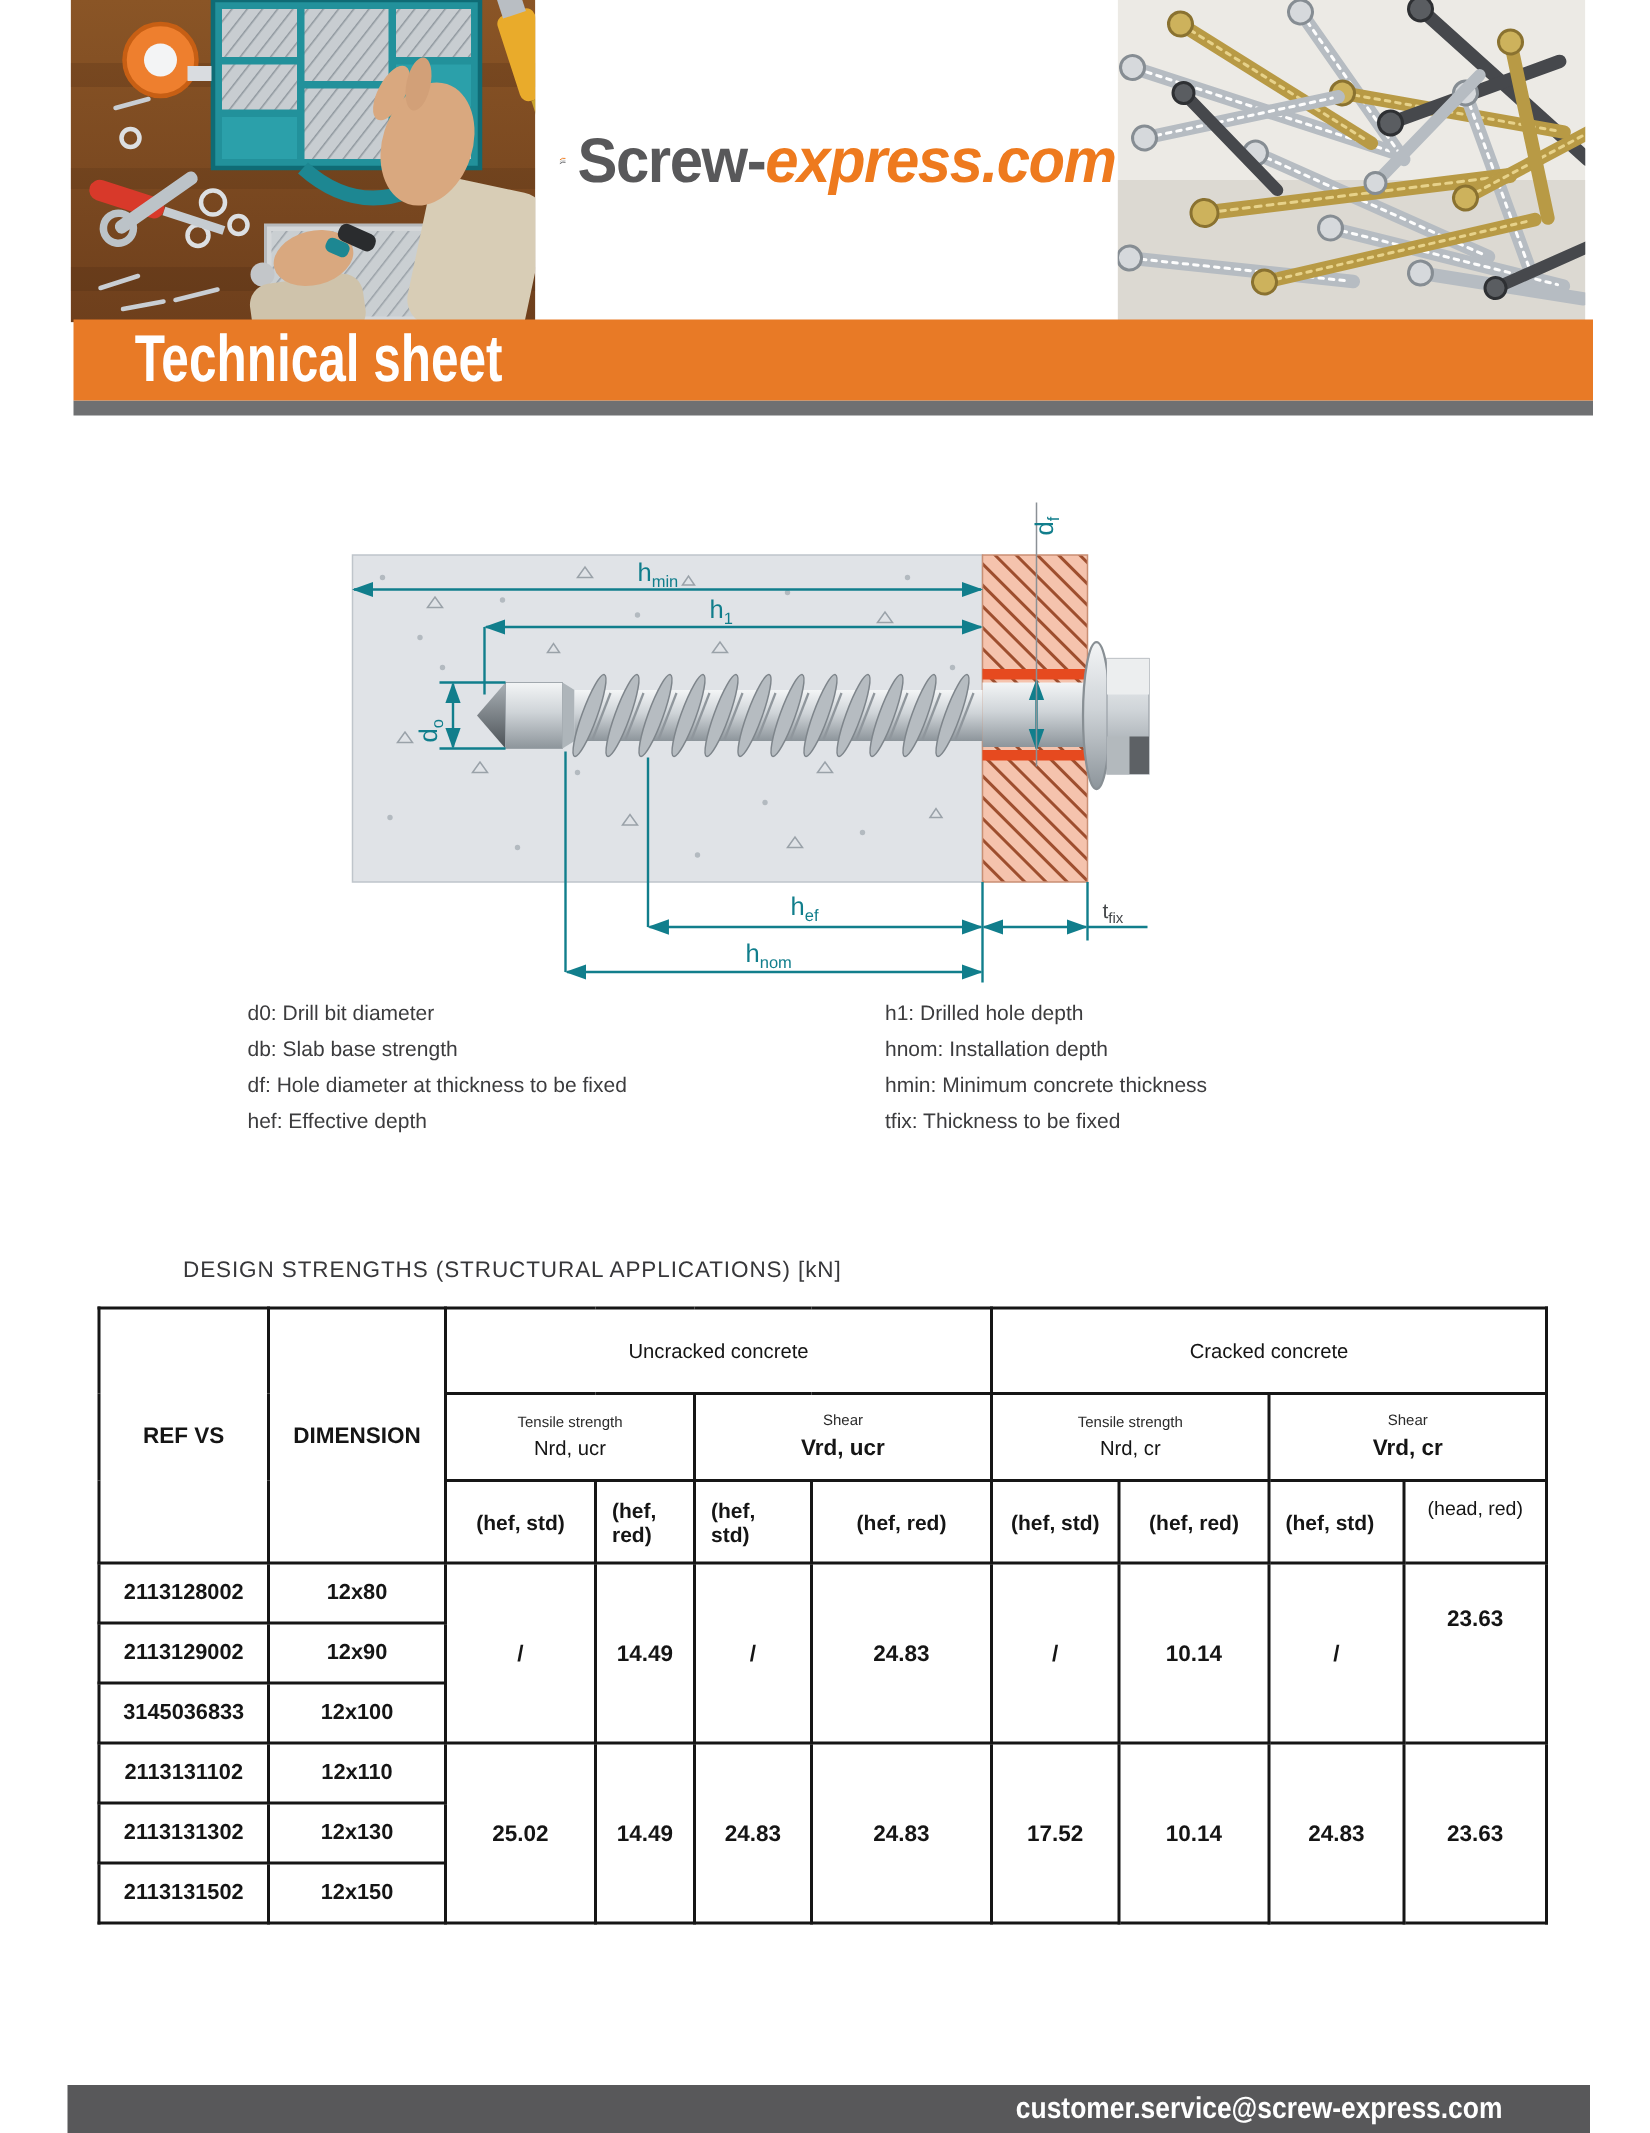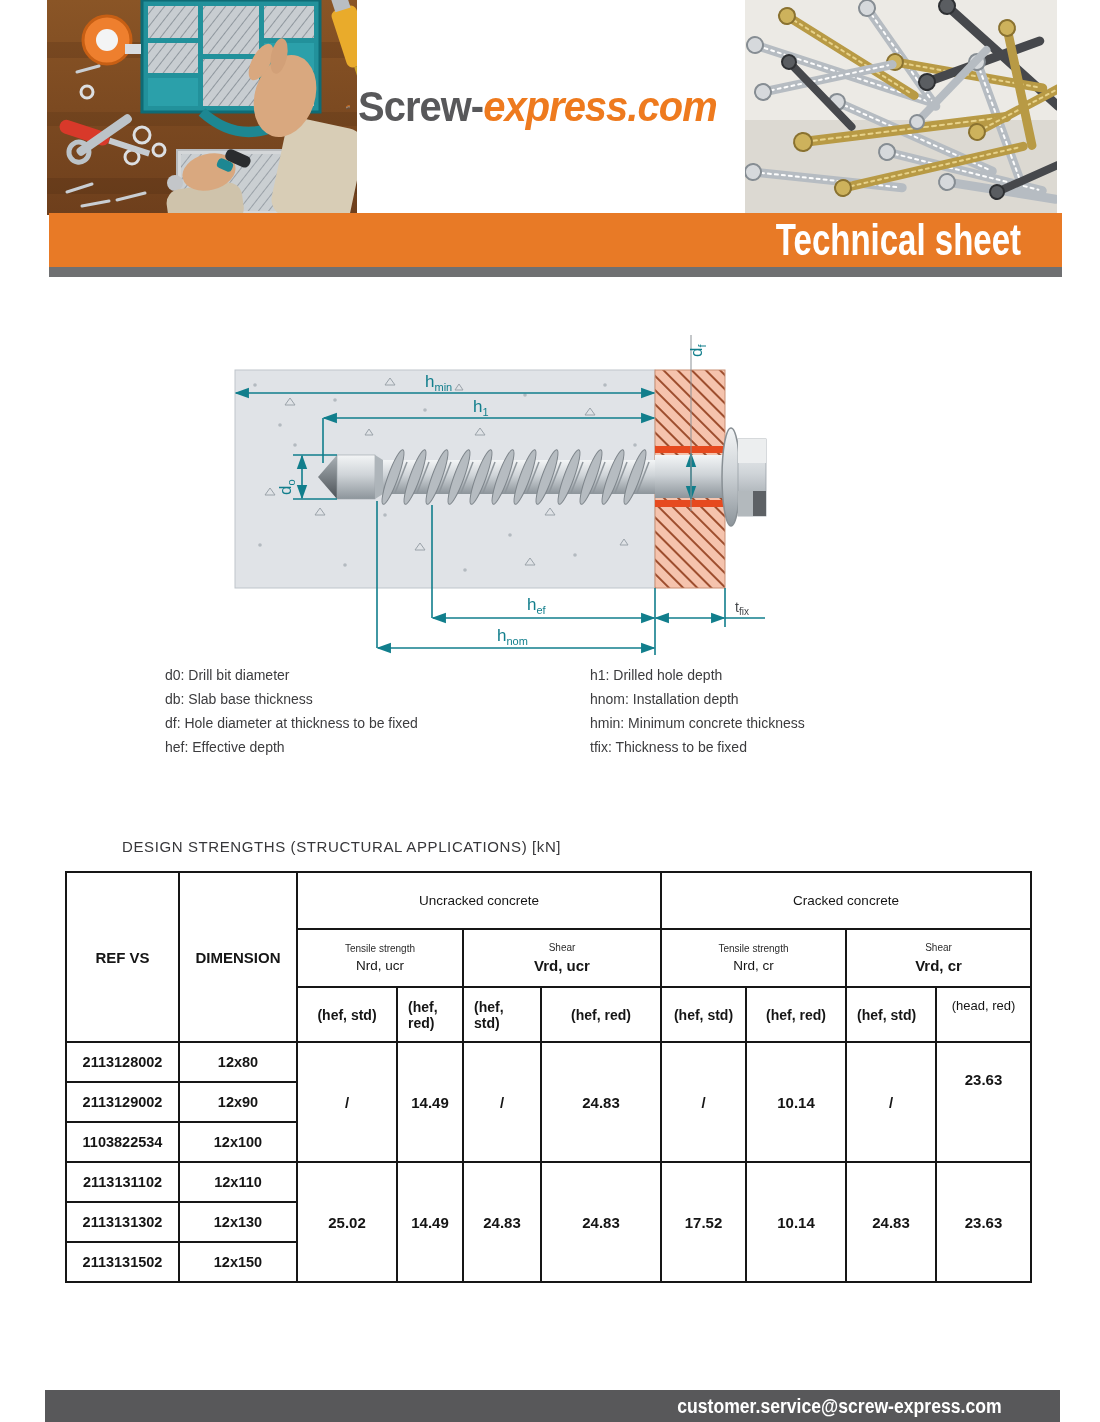--- a/index.html
+++ b/index.html
@@ -5,29 +5,29 @@
   html,body{margin:0;padding:0;}
   body{
     width:1100px;height:1422px;position:relative;background:#ffffff;
     font-family:"Liberation Sans","DejaVu Sans",sans-serif;color:#333;
     overflow:hidden;
   }
   
   .photo{position:absolute;top:0;height:215px;overflow:hidden;}
   #photo-left{left:47px;width:310px;}
   #photo-right{left:745px;width:312px;}
-  .logo-wrap{position:absolute;left:346px;top:76px;width:390px;height:62px;
+  .logo-wrap{position:absolute;left:373px;top:76px;width:390px;height:62px;
     display:flex;align-items:center;gap:8px;}
   .logo-text{font-size:42px;font-weight:bold;white-space:nowrap;
     transform:scaleX(.95);transform-origin:left center;letter-spacing:-1px;}
   .logo-text .p1{color:#58585a;}
   .logo-text .p2{color:#ee7a1e;font-style:italic;}
   
   .banner{position:absolute;left:49px;top:213px;width:1013px;height:54px;
-    background:#e87a26;display:flex;align-items:center;justify-content:flex-end;z-index:5;}
+    background:#e87a26;display:flex;align-items:center;justify-content:flex-start;z-index:5;}
   .banner-title{color:#fff;font-size:44px;font-weight:bold;letter-spacing:0px;
     transform:scaleX(.75);transform-origin:center;white-space:nowrap;}
   .banner-shadow{position:absolute;left:49px;top:267px;width:1013px;height:10px;
     background:#6f7072;z-index:4;}
   
   .diagram{position:absolute;left:225px;top:315px;width:575px;height:355px;}
   
   .legend-col{position:absolute;top:663px;font-size:14px;color:#3c3c3e;line-height:24px;}
   #legend-left{left:165px;}
   #legend-right{left:590px;}
@@ -392,21 +392,21 @@
     <text x="477" y="42" transform="rotate(-90 477 42)"><tspan>d</tspan><tspan dy="4" font-size="11">f</tspan></text>
     <text x="302" y="295"><tspan>h</tspan><tspan dy="4" font-size="11">ef</tspan></text>
     <text x="272" y="326"><tspan>h</tspan><tspan dy="4" font-size="11">nom</tspan></text>
     <text x="510" y="297" font-size="14" fill="#45484b"><tspan>t</tspan><tspan dy="3" font-size="10">fix</tspan></text>
   </g>
 </svg>
 </div>
 
 <div class="legend-col" id="legend-left">
   <div>d0: Drill bit diameter</div>
-  <div>db: Slab base thickness</div>
+  <div>db: Slab base strength</div>
   <div>df: Hole diameter at thickness to be fixed</div>
   <div>hef: Effective depth</div>
 </div>
 <div class="legend-col" id="legend-right">
   <div>h1: Drilled hole depth</div>
   <div>hnom: Installation depth</div>
   <div>hmin: Minimum concrete thickness</div>
   <div>tfix: Thickness to be fixed</div>
 </div>
 
@@ -472,21 +472,21 @@
     <td class="val" rowspan="3">/</td>
     <td class="val" rowspan="3">10.14</td>
     <td class="val" rowspan="3">/</td>
     <td class="val raise" rowspan="3">23.63</td>
   </tr>
   <tr class="drow">
     <td class="ref">2113129002</td>
     <td class="dim">12x90</td>
   </tr>
   <tr class="drow">
-    <td class="ref">1103822534</td>
+    <td class="ref">3145036833</td>
     <td class="dim">12x100</td>
   </tr>
   <tr class="drow">
     <td class="ref">2113131102</td>
     <td class="dim">12x110</td>
     <td class="val" rowspan="3">25.02</td>
     <td class="val" rowspan="3">14.49</td>
     <td class="val" rowspan="3">24.83</td>
     <td class="val" rowspan="3">24.83</td>
     <td class="val" rowspan="3">17.52</td>

